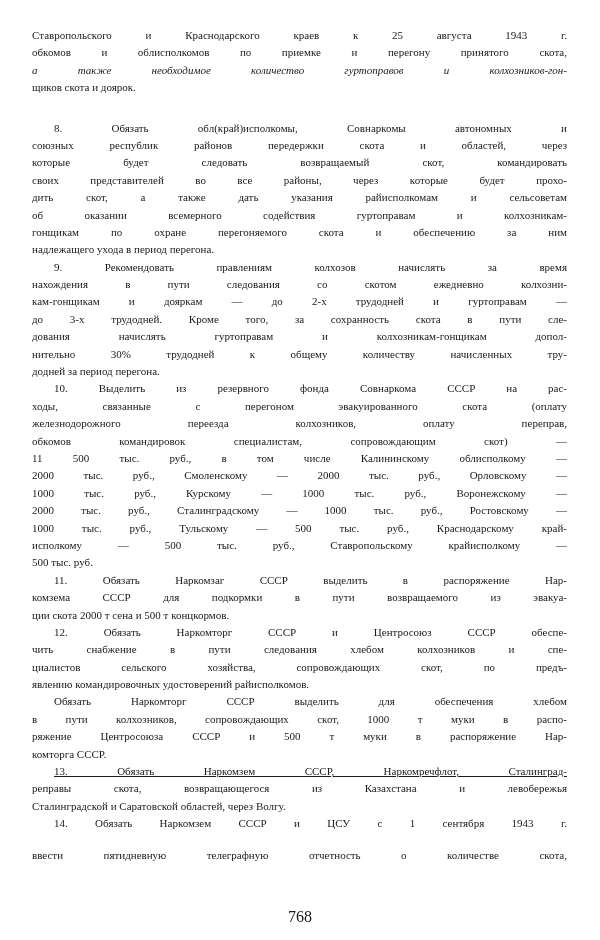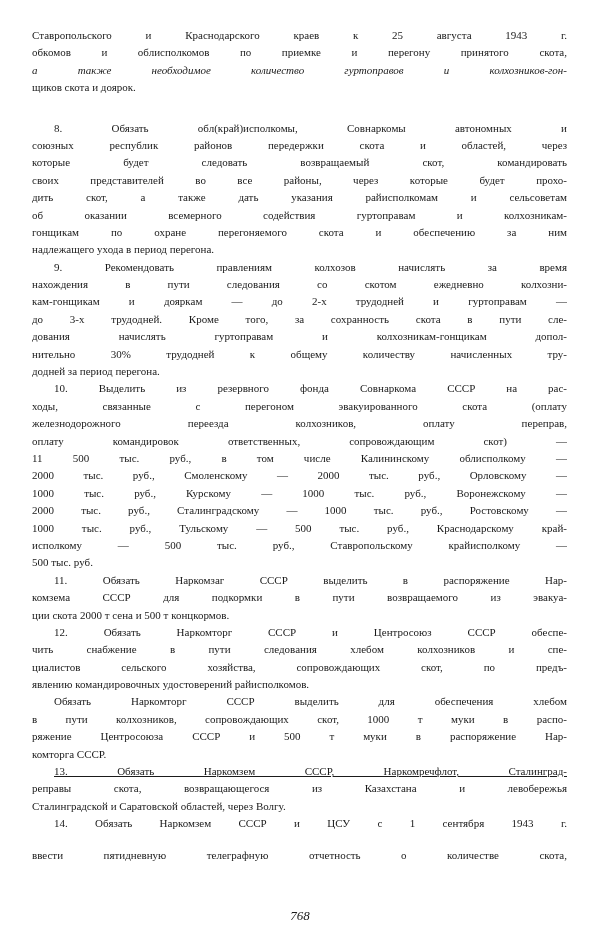--- a/index.html
+++ b/index.html
@@ -37,23 +37,22 @@
     .line.indent {
       padding-left: 22px;
     }
     .page-number {
       position: absolute;
       left: 0;
       width: 600px;
       top: 908px;
       text-align: center;
       font-family: "Liberation Serif", serif;
-      font-size: 13px;
+      font-size: 16px;
       color: #1a1a1a;
-      font-style: italic;
     }
   </style>
 </head>
 <body>
 
 <div class="page" id="page">
     <span class="line" style="width: 535px; display: block; white-space: normal; overflow: hidden;">Ставропольского и Краснодарского краев к 25 августа 1943 г.</span>
     <span class="line" style="width: 535px; display: block; white-space: normal; overflow: hidden;">обкомов и облисполкомов по приемке и перегону принятого скота,</span>
     <span class="line" style="width: 535px; display: block; white-space: normal; overflow: hidden; font-style: italic;">а также необходимое количество гуртоправов и колхозников-гон-</span>
     <span class="line last">щиков скота и доярок.</span>
@@ -68,21 +67,21 @@
     <span class="line indent" style="width: 513px; display: block; white-space: normal; overflow: hidden;">9. Рекомендовать правлениям колхозов начислять за время</span>
     <span class="line" style="width: 535px; display: block; white-space: normal; overflow: hidden;">нахождения в пути следования со скотом ежедневно колхозни-</span>
     <span class="line" style="width: 535px; display: block; white-space: normal; overflow: hidden;">кам-гонщикам и дояркам — до 2-х трудодней и гуртоправам —</span>
     <span class="line" style="width: 535px; display: block; white-space: normal; overflow: hidden;">до 3-х трудодней. Кроме того, за сохранность скота в пути сле-</span>
     <span class="line" style="width: 535px; display: block; white-space: normal; overflow: hidden;">дования начислять гуртоправам и колхозникам-гонщикам допол-</span>
     <span class="line" style="width: 535px; display: block; white-space: normal; overflow: hidden;">нительно 30% трудодней к общему количеству начисленных тру-</span>
     <span class="line last">додней за период перегона.</span>
     <span class="line indent" style="width: 513px; display: block; white-space: normal; overflow: hidden;">10. Выделить из резервного фонда Совнаркома СССР на рас-</span>
     <span class="line" style="width: 535px; display: block; white-space: normal; overflow: hidden;">ходы, связанные с перегоном эвакуированного скота (оплату</span>
     <span class="line" style="width: 535px; display: block; white-space: normal; overflow: hidden;">железнодорожного переезда колхозников, оплату переправ,</span>
-    <span class="line" style="width: 535px; display: block; white-space: normal; overflow: hidden;">оплату командировок ответственных, сопровождающим скот) —</span>
+    <span class="line" style="width: 535px; display: block; white-space: normal; overflow: hidden;">обкомов командировок специалистам, сопровождающим скот) —</span>
     <span class="line" style="width: 535px; display: block; white-space: normal; overflow: hidden;">11 500 тыс. руб., в том числе Калининскому облисполкому —</span>
     <span class="line" style="width: 535px; display: block; white-space: normal; overflow: hidden;">2000 тыс. руб., Смоленскому — 2000 тыс. руб., Орловскому —</span>
     <span class="line" style="width: 535px; display: block; white-space: normal; overflow: hidden;">1000 тыс. руб., Курскому — 1000 тыс. руб., Воронежскому —</span>
     <span class="line" style="width: 535px; display: block; white-space: normal; overflow: hidden;">2000 тыс. руб., Сталинградскому — 1000 тыс. руб., Ростовскому —</span>
     <span class="line" style="width: 535px; display: block; white-space: normal; overflow: hidden;">1000 тыс. руб., Тульскому — 500 тыс. руб., Краснодарскому край-</span>
     <span class="line" style="width: 535px; display: block; white-space: normal; overflow: hidden;">исполкому — 500 тыс. руб., Ставропольскому крайисполкому —</span>
     <span class="line last">500 тыс. руб.</span>
     <span class="line indent" style="width: 513px; display: block; white-space: normal; overflow: hidden;">11. Обязать Наркомзаг СССР выделить в распоряжение Нар-</span>
     <span class="line" style="width: 535px; display: block; white-space: normal; overflow: hidden;">комзема СССР для подкормки в пути возвращаемого из эвакуа-</span>
     <span class="line last">ции скота 2000 т сена и 500 т концкормов.</span>

